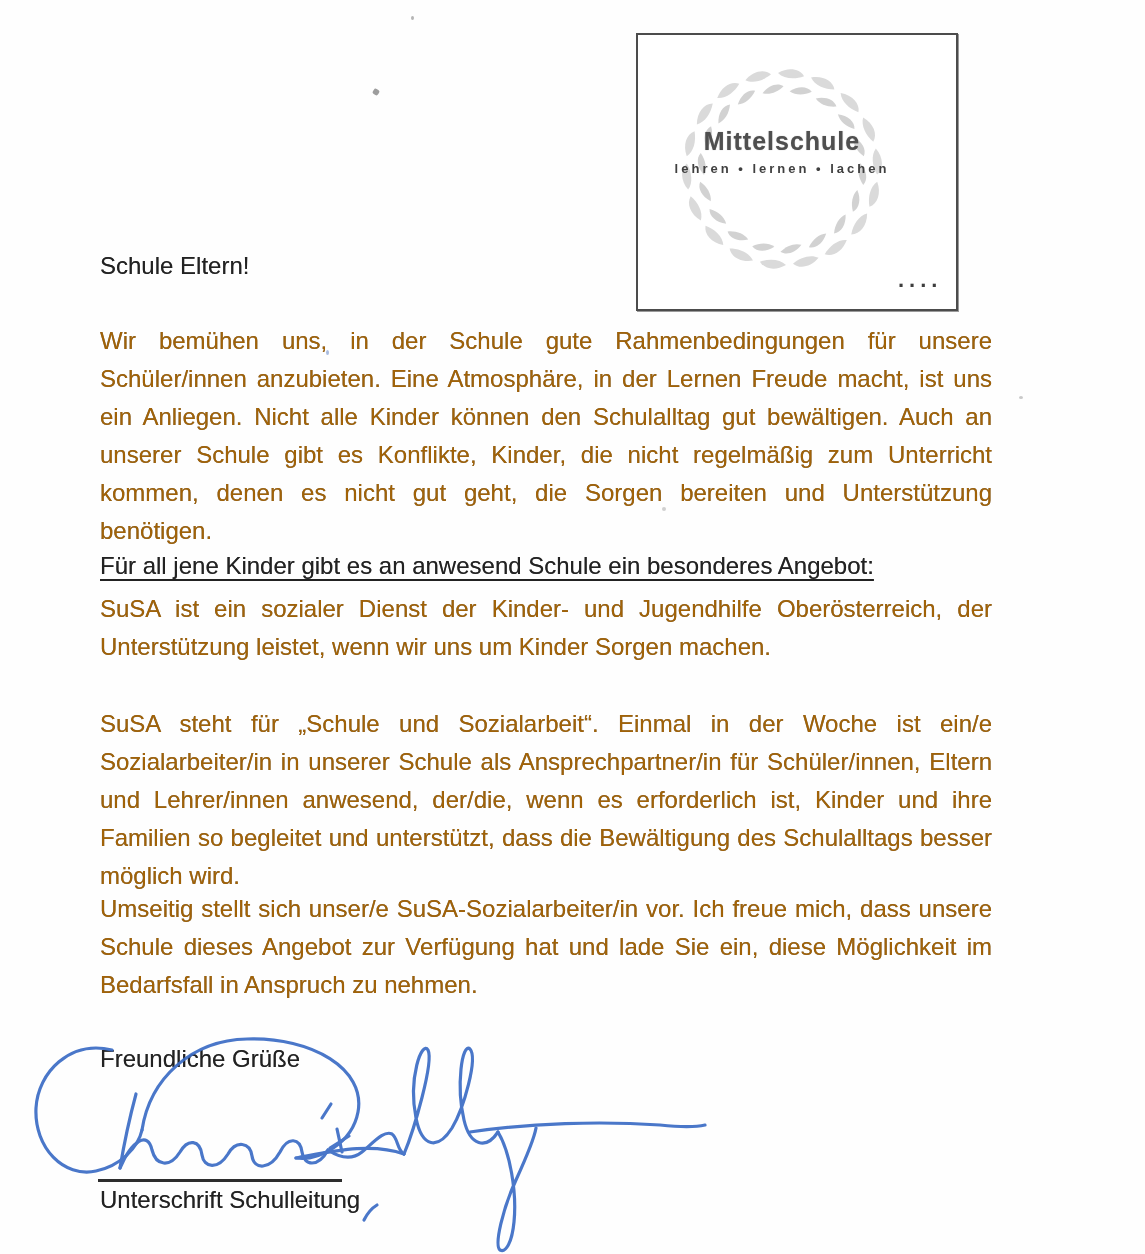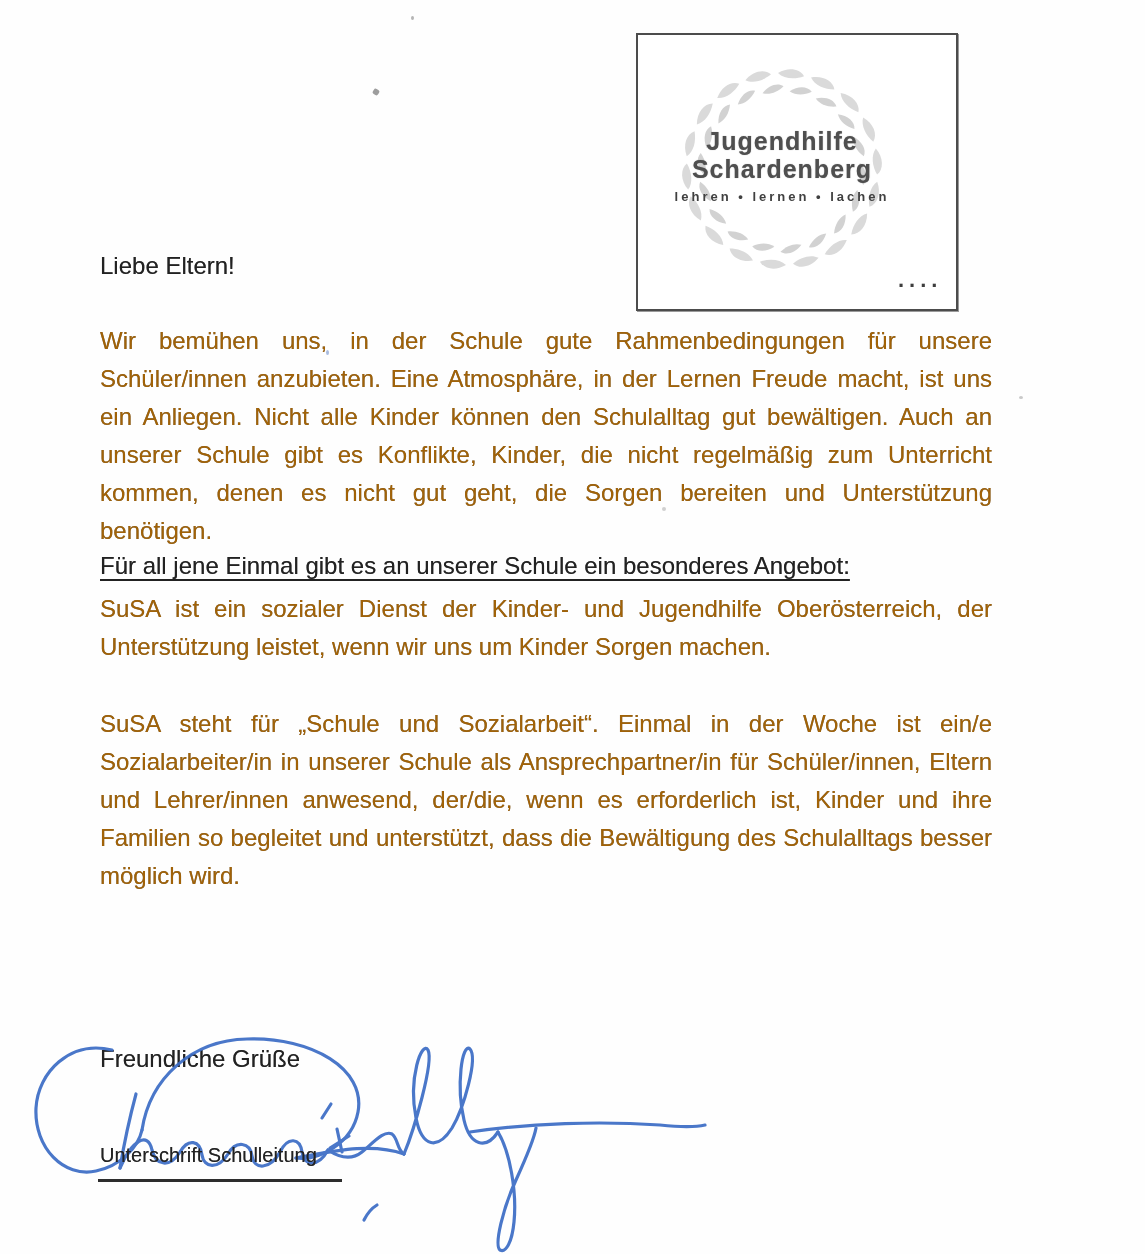--- a/index.html
+++ b/index.html
@@ -25,21 +25,21 @@
   .heading{
     top:547px;left:100px;font-size:24px;line-height:38px;
     text-decoration:underline;text-decoration-thickness:2px;text-underline-offset:5px;
     color:#222;text-shadow:0 0 .6px rgba(20,20,20,.55);
   }
   .p2{top:590px;}
   .p3{top:705px;}
   .p4{top:890px;}
   .closing{top:1040px;left:100px;font-size:24px;line-height:38px;}
   .sig-line{top:1179px;left:98px;width:244px;height:3px;background:#2d2d2d;}
-  .sig-label{top:1136px;left:100px;font-size:20px;line-height:38px;}
+  .sig-label{top:1181px;left:100px;font-size:24px;line-height:38px;}
   .greeting,.closing,.sig-label{color:#222;text-shadow:0 0 .6px rgba(20,20,20,.55);}
 
   
   .logo-box{
     top:33px;left:636px;width:318px;height:274px;
     background:#fff;
     border:2px solid #4c4c4c;
     box-shadow:1px 1px 0 #9a9a9a;
   }
   .wreath{position:absolute;left:28px;top:18px;}
@@ -113,37 +113,37 @@
         <use href="#lf2" transform="rotate(290 116 116) translate(110 38) rotate(10)"></use>
         <use href="#lf" transform="rotate(300 116 116) translate(112 20) rotate(25)"></use>
         <use href="#lf2" transform="rotate(310 116 116) translate(110 38) rotate(10)"></use>
         <use href="#lf" transform="rotate(320 116 116) translate(112 20) rotate(25)"></use>
         <use href="#lf2" transform="rotate(330 116 116) translate(110 38) rotate(10)"></use>
         <use href="#lf" transform="rotate(340 116 116) translate(112 20) rotate(25)"></use>
         <use href="#lf2" transform="rotate(350 116 116) translate(110 38) rotate(10)"></use>
       </g>
     </svg>
     <div class="logo-text">
-      <div class="logo-line1">Jugendhilfe</div>
-      <div class="logo-line2">Schardenberg</div>
+      <div class="logo-line1">Mittelschule</div>
       <div class="logo-tagline">lehren • lernen • lachen</div>
     </div>
     <div class="logo-dots">....</div>
   </div>
 
-  <div class="abs greeting">Liebe Eltern!</div>
+  <div class="abs greeting">Schule Eltern!</div>
 
   <p class="abs para p1">Wir bemühen uns, in der Schule gute Rahmenbedingungen für unsere Schüler/innen anzubieten. Eine Atmosphäre, in der Lernen Freude macht, ist uns ein Anliegen. Nicht alle Kinder können den Schulalltag gut bewältigen. Auch an unserer Schule gibt es Konflikte, Kinder, die nicht regelmäßig zum Unterricht kommen, denen es nicht gut geht, die Sorgen bereiten und Unterstützung benötigen.</p>
 
-  <div class="abs heading">Für all jene Einmal gibt es an unserer Schule ein besonderes Angebot:</div>
+  <div class="abs heading">Für all jene Kinder gibt es an anwesend Schule ein besonderes Angebot:</div>
 
   <p class="abs para p3">SuSA steht für „Schule und Sozialarbeit“. Einmal in der Woche ist ein/e Sozialarbeiter/in in unserer Schule als Ansprechpartner/in für Schüler/innen, Eltern und Lehrer/innen anwesend, der/die, wenn es erforderlich ist, Kinder und ihre Familien so begleitet und unterstützt, dass die Bewältigung des Schulalltags besser möglich wird.</p>
 
   <p class="abs para p2">SuSA ist ein sozialer Dienst der Kinder- und Jugendhilfe Oberösterreich, der Unterstützung leistet, wenn wir uns um Kinder Sorgen machen.</p>
 
+  <p class="abs para p4">Umseitig stellt sich unser/e SuSA-Sozialarbeiter/in vor. Ich freue mich, dass unsere Schule dieses Angebot zur Verfügung hat und lade Sie ein, diese Möglichkeit im Bedarfsfall in Anspruch zu nehmen.</p>
 
   <div class="abs closing">Freundliche Grüße</div>
 
   <svg class="abs signature" width="1145" height="1254" viewBox="0 0 1145 1254">
     <g fill="none" stroke="#3b6cc5" stroke-width="3.2" stroke-linecap="round" stroke-linejoin="round" opacity="0.92">
 
       <path d="M 112 1050 C 70 1040, 38 1072, 36 1108 C 34 1148, 64 1178, 96 1171 C 120 1166, 138 1148, 142 1130"></path>
 
       <path d="M 142 1130 C 150 1078, 192 1040, 247 1039 C 312 1037, 366 1069, 358 1112 C 352 1144, 318 1161, 296 1158"></path>
 

